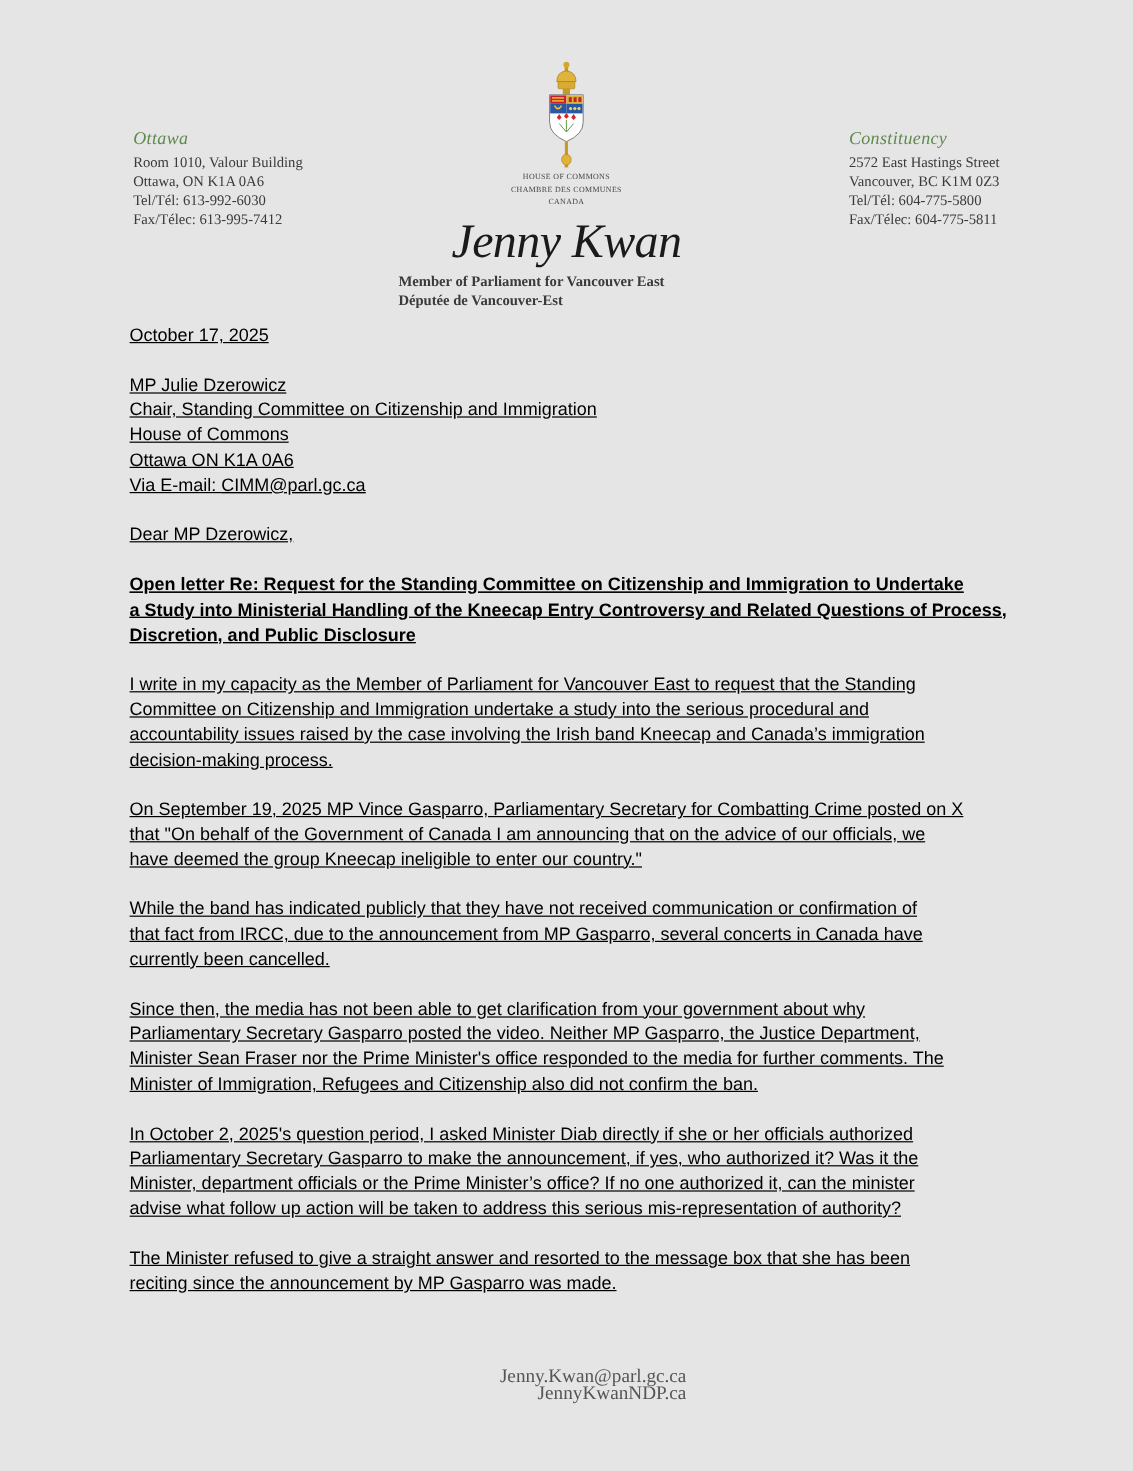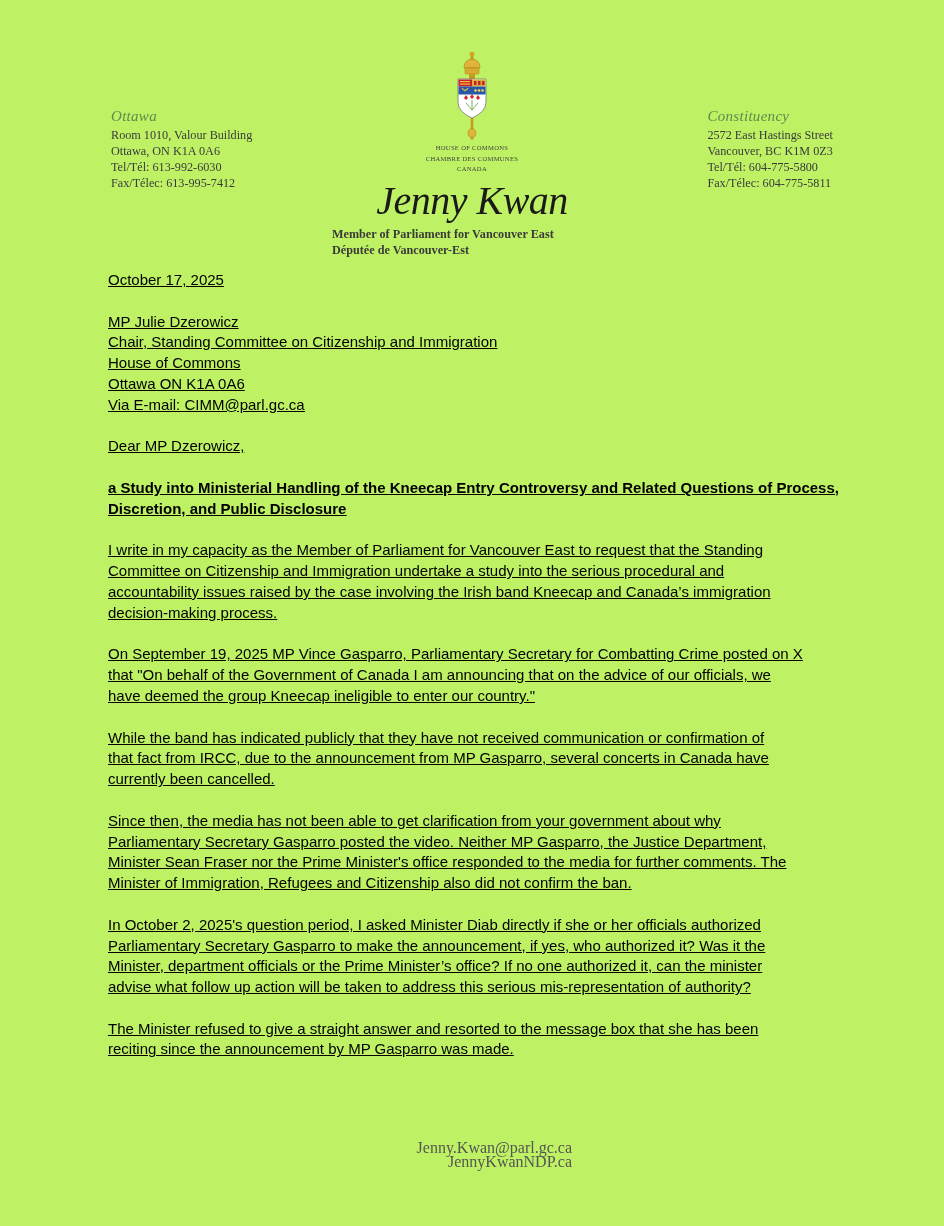--- a/index.html
+++ b/index.html
@@ -1,17 +1,17 @@
 <!DOCTYPE html>
 <html><head>
 <meta charset="utf-8">
 <style>
   html, body { margin: 0; padding: 0; background: #ffffff; }
   body { width: 944px; height: 1226px; position: relative; overflow: hidden; }
-  .page { position: absolute; left: 0; top: 0; width: 944px; height: 1226px; background: #bef264; }
+  .page { position: absolute; left: 0; top: 0; width: 944px; height: 1226px; background: #e5e5e5; }
 
   .serif { font-family: "Liberation Serif", "DejaVu Serif", serif; }
   .sans { font-family: "Liberation Sans", "DejaVu Sans", sans-serif; text-decoration: underline; }
 
   
   .lh-left { position: absolute; left: 111px; top: 107px; color: #3a3a3a; font-size: 12.2px; line-height: 16px; }
   .lh-right { position: absolute; right: 111px; top: 107px; color: #3a3a3a; font-size: 12.2px; line-height: 16px; text-align: left; }
   .office-label { color: #5f8a4e; font-style: italic; font-size: 15px; line-height: 18px; margin-bottom: 2px; letter-spacing: 0.3px; }
 
   
@@ -107,20 +107,21 @@
       <span class="line">House of Commons</span>
       <span class="line">Ottawa ON K1A 0A6</span>
       <span class="line"><span>Via E-mail: </span><a class="email-link">CIMM@parl.gc.ca</a></span>
     </div>
     <div class="gap"></div>
 
     <p>Dear MP Dzerowicz,</p>
     <div class="gap"></div>
 
     <div class="subject">
+      <span class="line">Open letter Re: Request for the Standing Committee on Citizenship and Immigration to Undertake</span>
       <span class="line">a Study into Ministerial Handling of the Kneecap Entry Controversy and Related Questions of Process,</span>
       <span class="line">Discretion, and Public Disclosure</span>
     </div>
     <div class="gap"></div>
 
     <div>
       <span class="line">I write in my capacity as the Member of Parliament for Vancouver East to request that the Standing</span>
       <span class="line">Committee on Citizenship and Immigration undertake a study into the serious procedural and</span>
       <span class="line">accountability issues raised by the case involving the Irish band Kneecap and Canada’s immigration</span>
       <span class="line">decision-making process.</span>

